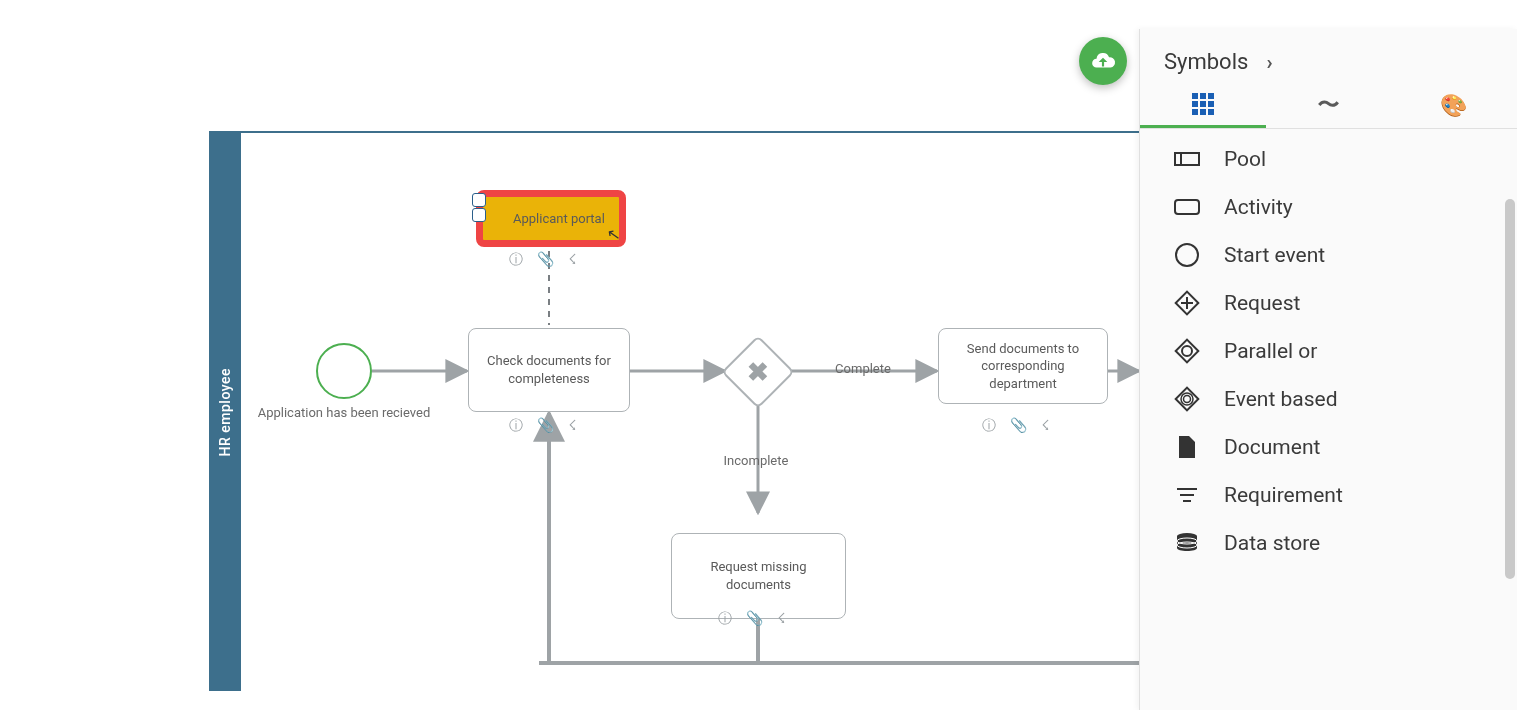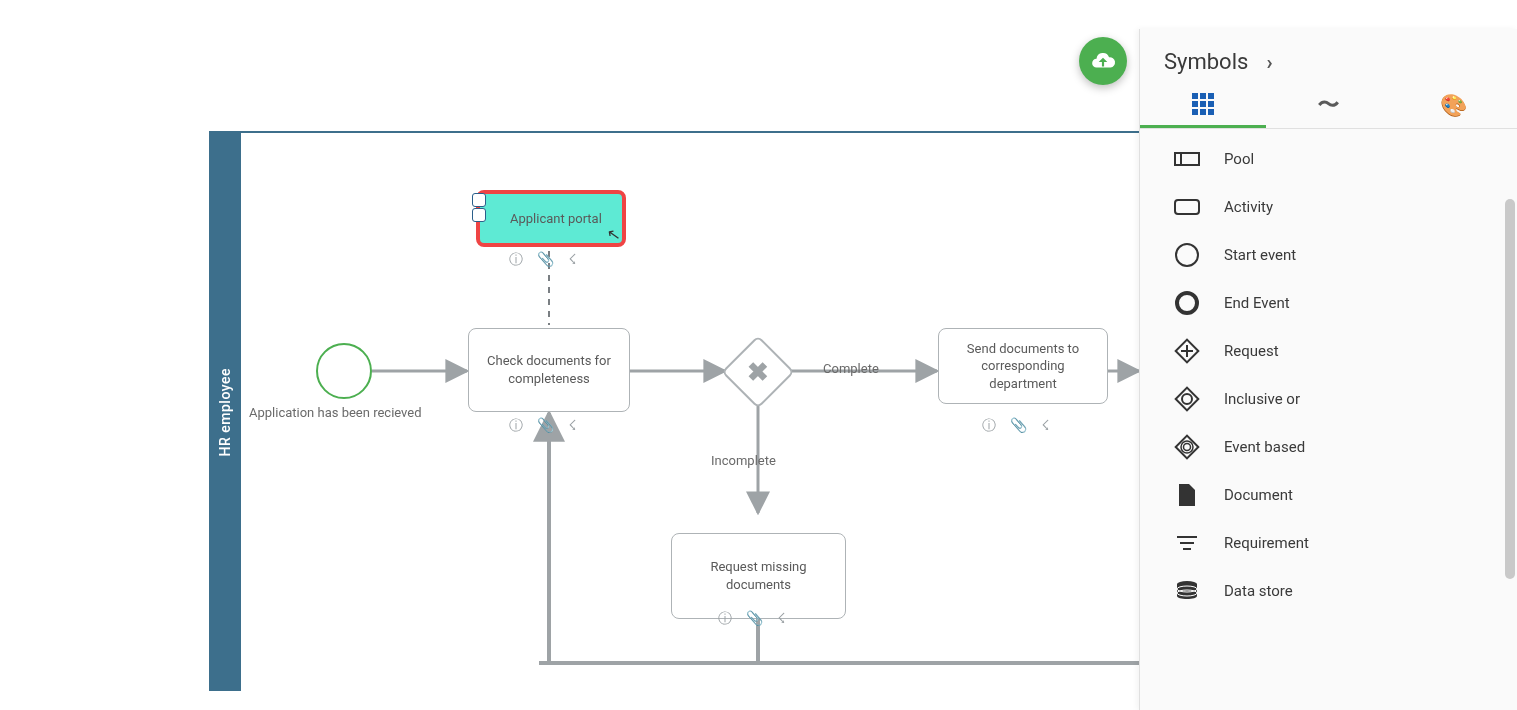--- a/index.html
+++ b/index.html
@@ -5,46 +5,46 @@
   html,body{margin:0;padding:0;width:1517px;height:710px;font-family:"Segoe UI",Roboto,Arial,sans-serif;background:#fff;color:#333;overflow:hidden}
   *{box-sizing:border-box}
 
   
   .canvas{position:absolute;left:209px;top:131px;width:930px;height:560px;border-top:2px solid #3d6f8c}
   .lane-title{position:absolute;left:0;top:0;width:32px;height:100%;background:#3d6f8c;color:#fff;display:flex;align-items:center;justify-content:center}
   .lane-title span{writing-mode:vertical-rl;transform:rotate(180deg);font-size:14px;letter-spacing:.5px;font-weight:500}
 
   .node{position:absolute;font-size:13px;color:#5a5a5a}
   .activity{border:1px solid #aeb3b6;border-radius:8px;background:#fff;display:flex;align-items:center;justify-content:center;text-align:center;padding:6px 10px;line-height:1.35}
-  .activity.sel{border:4px solid #ef4444;background:#5eead4}
+  .activity.sel{border:7px solid #ef4444;background:#eab308}
   .start-ev{width:56px;height:56px;border:2px solid #4caf50;border-radius:50%;background:#fff}
   .gateway{width:52px;height:52px;transform:rotate(45deg);border:2px solid #aeb3b6;border-radius:6px;background:#fff;display:flex;align-items:center;justify-content:center}
   .gateway .x{transform:rotate(-45deg);font-size:26px;font-weight:900;color:#9ea3a6}
 
-  .lbl{position:absolute;font-size:13px;color:#6a6a6a;text-align:left}
+  .lbl{position:absolute;font-size:13px;color:#6a6a6a;text-align:center}
 
   
   .attrs{position:absolute;display:flex;gap:14px;color:#9aa0a4;font-size:14px}
   .attrs span{display:inline-block}
 
   
   .handle{position:absolute;width:14px;height:14px;border:1px solid #2b5f8a;border-radius:3px;background:#fff}
 
   
   .cursor{position:absolute;font-size:16px;color:#333;transform:rotate(-10deg)}
 
   
   .panel{position:absolute;top:29px;right:0;width:378px;height:681px;background:#fafafa;border-left:1px solid #e0e0e0;box-shadow:-2px 0 6px rgba(0,0,0,.05);display:flex;flex-direction:column}
   .panel-head{display:flex;align-items:center;gap:18px;padding:20px 24px 8px;font-size:22px;color:#3a3a3a}
   .panel-head .chev{font-size:20px;color:#555;font-weight:700}
   .panel-tabs{display:flex;border-bottom:1px solid #e0e0e0}
   .panel-tab{flex:1;height:46px;display:flex;align-items:center;justify-content:center;color:#5a5a5a;cursor:pointer}
   .panel-tab.active{color:#1a5fb4;border-bottom:3px solid #4caf50}
   .panel-list{flex:1;overflow-y:auto;padding:6px 0}
-  .sym{display:flex;align-items:center;gap:24px;padding:11px 34px;font-size:15px;color:#3a3a3a;cursor:grab}
+  .sym{display:flex;align-items:center;gap:24px;padding:11px 34px;font-size:21px;color:#3a3a3a;cursor:grab}
   .sym .ic{width:26px;height:26px;display:flex;align-items:center;justify-content:center;color:#333}
 
   
   .scrollbar{position:absolute;right:2px;top:170px;width:10px;height:380px;background:#c9c9c9;border-radius:5px}
 
   
   .fab{position:absolute;left:1079px;top:37px;width:48px;height:48px;border-radius:50%;background:#4caf50;display:flex;align-items:center;justify-content:center;color:#fff;box-shadow:0 3px 8px rgba(0,0,0,.25);cursor:pointer}
 
   
   .grid-ic{display:grid;grid-template-columns:repeat(3,6px);grid-template-rows:repeat(3,6px);gap:2px}
@@ -193,42 +193,34 @@
       <span class="ic">
           <svg width="26" height="26">
             <circle cx="13" cy="13" r="11" fill="none" stroke="#333" stroke-width="2"></circle>
           </svg>
         </span>
       <span>Start event</span>
     </div>
     <div class="sym">
       <span class="ic">
           <svg width="26" height="26">
-            <circle cx="13" cy="13" r="10" fill="none" stroke="#333" stroke-width="4"></circle>
-          </svg>
-        </span>
-      <span>End Event</span>
-    </div>
-    <div class="sym">
-      <span class="ic">
-          <svg width="26" height="26">
             <rect x="5" y="5" width="16" height="16" transform="rotate(45 13 13)" fill="none" stroke="#333" stroke-width="2"></rect>
             <path d="M13 7v12M7 13h12" stroke="#333" stroke-width="2"></path>
           </svg>
         </span>
       <span>Request</span>
     </div>
     <div class="sym">
       <span class="ic">
           <svg width="26" height="26">
             <rect x="5" y="5" width="16" height="16" transform="rotate(45 13 13)" fill="none" stroke="#333" stroke-width="2"></rect>
             <circle cx="13" cy="13" r="5" fill="none" stroke="#333" stroke-width="2"></circle>
           </svg>
         </span>
-      <span>Inclusive or</span>
+      <span>Parallel or</span>
     </div>
     <div class="sym">
       <span class="ic">
           <svg width="26" height="26">
             <rect x="5" y="5" width="16" height="16" transform="rotate(45 13 13)" fill="none" stroke="#333" stroke-width="2"></rect>
             <circle cx="13" cy="13" r="6" fill="none" stroke="#333" stroke-width="1.5"></circle>
             <circle cx="13" cy="13" r="3.5" fill="none" stroke="#333" stroke-width="1.5"></circle>
           </svg>
         </span>
       <span>Event based</span>

